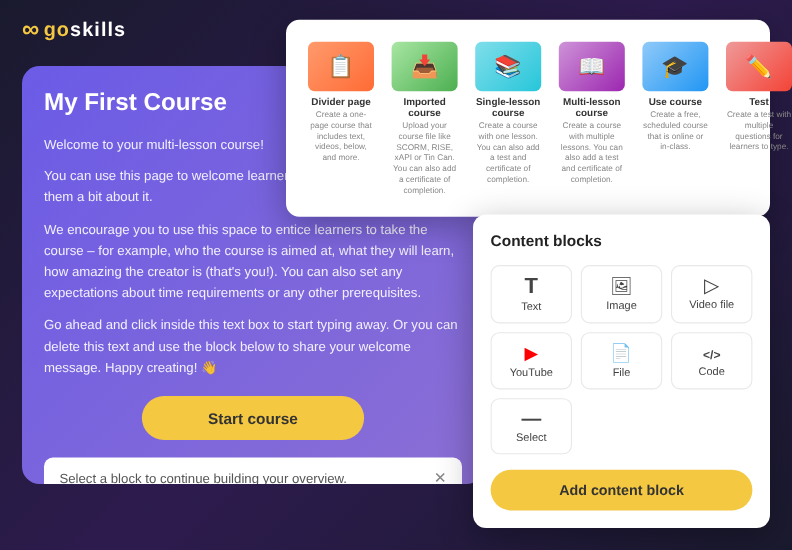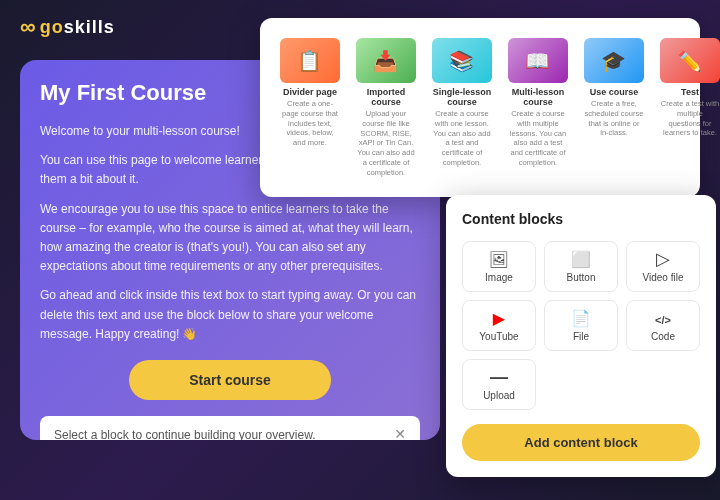--- a/index.html
+++ b/index.html
@@ -150,21 +150,21 @@
     .course-type-desc {
       font-size: 7.5px;
       color: #888;
       line-height: 1.3;
     }
 
     
     .content-blocks-card {
       position: absolute;
       top: 195px;
-      left: 446px;
+      left: 430px;
       width: 270px;
       background: white;
       border-radius: 12px;
       padding: 16px;
       box-shadow: 0 8px 32px rgba(0,0,0,0.3);
       z-index: 20;
     }
     .content-blocks-title {
       font-size: 14px;
       font-weight: 700;
@@ -278,40 +278,40 @@
 
     <div class="course-type-option">
       <div class="course-type-thumb thumb-blue">🎓</div>
       <div class="course-type-label">Use course</div>
       <div class="course-type-desc">Create a free, scheduled course that is online or in-class.</div>
     </div>
 
     <div class="course-type-option">
       <div class="course-type-thumb thumb-red">✏️</div>
       <div class="course-type-label">Test</div>
-      <div class="course-type-desc">Create a test with multiple questions for learners to take.</div>
+      <div class="course-type-desc">Create a test with multiple questions for learners to type.</div>
     </div>
   </div>
 </div>
 
 <div class="content-blocks-card">
   <div class="content-blocks-title">Content blocks</div>
   <div class="blocks-grid">
 
+    <div class="block-item">
+      <span class="block-icon icon-text"></span>
+      <span class="block-label">Text</span>
+    </div>
 
     <div class="block-item">
       <span class="block-icon icon-image"></span>
       <span class="block-label">Image</span>
     </div>
 
 
-    <div class="block-item">
-      <span class="block-icon icon-button"></span>
-      <span class="block-label">Button</span>
-    </div>
 
     <div class="block-item">
       <span class="block-icon icon-video"></span>
       <span class="block-label">Video file</span>
     </div>
 
     <div class="block-item">
       <span class="block-icon icon-youtube"></span>
       <span class="block-label">YouTube</span>
     </div>
@@ -321,17 +321,17 @@
       <span class="block-label">File</span>
     </div>
 
     <div class="block-item">
       <span class="block-icon icon-code"></span>
       <span class="block-label">Code</span>
     </div>
 
     <div class="block-item">
       <span class="block-icon icon-divider"></span>
-      <span class="block-label">Upload</span>
+      <span class="block-label">Select</span>
     </div>
   </div>
   <button class="add-content-btn">Add content block</button>
 </div>
 
 </body></html>

